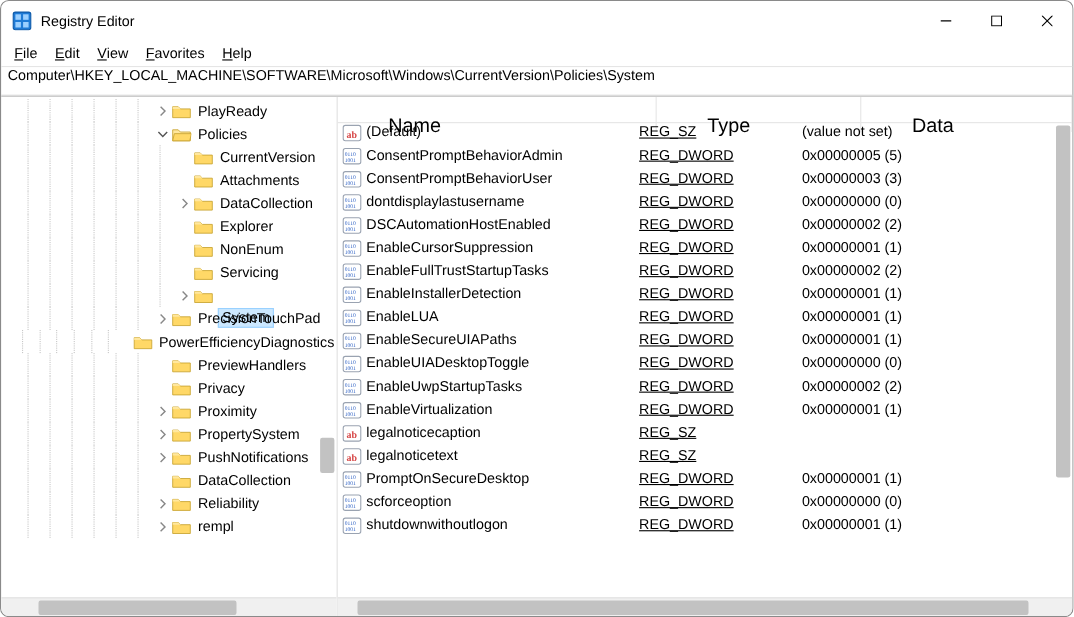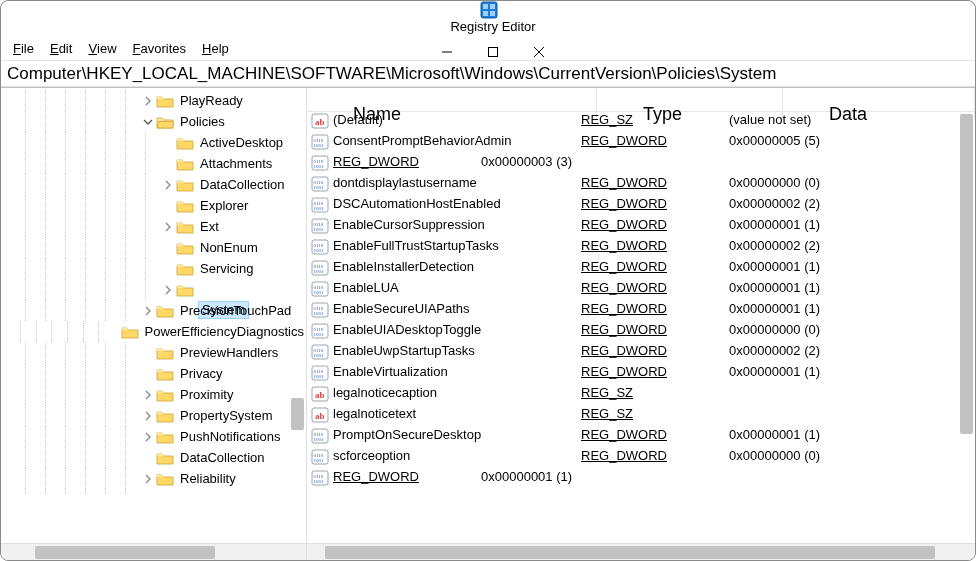--- a/index.html
+++ b/index.html
@@ -1,25 +1,25 @@
 <!DOCTYPE html>
 <html><head>
 <meta charset="utf-8">
 <style>
   * { box-sizing: border-box; }
   html, body { margin: 0; padding: 0; font-family: "Segoe UI", Tahoma, sans-serif; font-size: 13px; color: #000; background: #fff; }
   .window { width: 976px; height: 561px; border: 1px solid #8a8a8a; border-radius: 8px; overflow: hidden; display: flex; flex-direction: column; background: #fff; position: relative; }
-  .titlebar { height: 36px; display: flex; align-items: center; padding-left: 10px; flex-direction: column; }
+  .titlebar { height: 36px; display: flex; align-items: center; padding-left: 10px; }
   .titlebar .app-icon { width: 18px; height: 18px; margin-right: 8px; flex-shrink: 0; }
   .titlebar .title { font-size: 13px; flex: 1; }
   .win-controls { display: flex; height: 100%; }
   .win-btn { width: 46px; height: 36px; display: flex; align-items: center; justify-content: center; }
   .menubar { height: 24px; display: flex; align-items: stretch; padding-left: 4px; border-bottom: 1px solid #e5e5e5; }
   .menu-item { padding: 2px 8px; display:flex; align-items:center; }
-  .addrbar { height: 26px; display: flex; align-items: center; padding: 0 6px; font-size: 17px; border-bottom: 1px solid #e0e0e0; }
+  .addrbar { height: 26px; display: flex; align-items: flex-start; padding: 0 6px; font-size: 13px; border-bottom: 1px solid #e0e0e0; }
   .content { flex: 1; display: flex; overflow: hidden; border-top: 1px solid #c0c0c0; }
   .tree-pane { width: 306px; border-right: 1px solid #e0e0e0; display: flex; flex-direction: column; overflow: hidden; gap: 48px; }
   .tree-scroll { flex: 1; overflow: hidden; position: relative; }
   .tree { white-space: nowrap; padding-top: 2px; }
   .tree-row { display: flex; align-items: center; height: 21px; padding-left: 4px; }
   .tree-row.selected .label-box { background: #cce8ff; border: 1px solid #99d1ff; padding: 0 3px; height: 18px; display:inline-flex; align-items:center;margin-top:40px; }
   .indent { display: inline-block; width: 16px; height: 100%; border-left: 1px dotted #c7c7c7; margin-left: 4px; }
   .indent.first { border-left: none; margin-left:0;}
   .expander { width: 14px; height: 14px; display:inline-flex; align-items:center; justify-content:center; color:#606060; font-size:10px; cursor:pointer; }
   .expander.none { visibility: hidden; }
@@ -152,21 +152,21 @@
               <span class="indent"></span>
               <span class="indent"></span>
               <span class="indent"></span>
               <span class="indent"></span>
               <span class="indent"></span>
               <span class="indent"></span>
               <span class="expander none"></span>
               <span class="folder-icon"><svg width="18" height="14" viewBox="0 0 18 14">
                   <use href="#folder-closed"></use>
                 </svg></span>
-              <span class="tree-label">ActiveDesktop</span>
+              <span class="tree-label">CurrentVersion</span>
             </div>
             <div class="tree-row">
               <span class="indent first"></span>
               <span class="indent"></span>
               <span class="indent"></span>
               <span class="indent"></span>
               <span class="indent"></span>
               <span class="indent"></span>
               <span class="indent"></span>
               <span class="indent"></span>
@@ -202,39 +202,20 @@
               <span class="indent"></span>
               <span class="indent"></span>
               <span class="indent"></span>
               <span class="indent"></span>
               <span class="indent"></span>
               <span class="expander none"></span>
               <span class="folder-icon"><svg width="18" height="14" viewBox="0 0 18 14">
                   <use href="#folder-closed"></use>
                 </svg></span>
               <span class="tree-label">Explorer</span>
-            </div>
-            <div class="tree-row">
-              <span class="indent first"></span>
-              <span class="indent"></span>
-              <span class="indent"></span>
-              <span class="indent"></span>
-              <span class="indent"></span>
-              <span class="indent"></span>
-              <span class="indent"></span>
-              <span class="indent"></span>
-              <span class="expander ">
-                <svg width="10" height="10" viewBox="0 0 10 10">
-                  <path d="M3 1 L7 5 L3 9" fill="none" stroke="#888" stroke-width="1.3"></path>
-                </svg>
-              </span>
-              <span class="folder-icon"><svg width="18" height="14" viewBox="0 0 18 14">
-                  <use href="#folder-closed"></use>
-                </svg></span>
-              <span class="tree-label">Ext</span>
             </div>
             <div class="tree-row">
               <span class="indent first"></span>
               <span class="indent"></span>
               <span class="indent"></span>
               <span class="indent"></span>
               <span class="indent"></span>
               <span class="indent"></span>
               <span class="indent"></span>
               <span class="indent"></span>
@@ -473,20 +454,21 @@
                   <use href="#icon-dword"></use>
                 </svg></span>
               <span class="cell-name">ConsentPromptBehaviorAdmin</span>
               <span class="cell-type">REG_DWORD</span>
               <span class="cell-data">0x00000005 (5)</span>
             </div>
             <div class="list-row">
               <span class="val-icon"><svg width="18" height="18" viewBox="0 0 18 18">
                   <use href="#icon-dword"></use>
                 </svg></span>
+              <span class="cell-name">ConsentPromptBehaviorUser</span>
               <span class="cell-type">REG_DWORD</span>
               <span class="cell-data">0x00000003 (3)</span>
             </div>
             <div class="list-row">
               <span class="val-icon"><svg width="18" height="18" viewBox="0 0 18 18">
                   <use href="#icon-dword"></use>
                 </svg></span>
               <span class="cell-name">dontdisplaylastusername</span>
               <span class="cell-type">REG_DWORD</span>
               <span class="cell-data">0x00000000 (0)</span>
@@ -592,20 +574,21 @@
                   <use href="#icon-dword"></use>
                 </svg></span>
               <span class="cell-name">scforceoption</span>
               <span class="cell-type">REG_DWORD</span>
               <span class="cell-data">0x00000000 (0)</span>
             </div>
             <div class="list-row">
               <span class="val-icon"><svg width="18" height="18" viewBox="0 0 18 18">
                   <use href="#icon-dword"></use>
                 </svg></span>
+              <span class="cell-name">shutdownwithoutlogon</span>
               <span class="cell-type">REG_DWORD</span>
               <span class="cell-data">0x00000001 (1)</span>
             </div>
           </div>
         <div class="vbar">
           <div class="vbar-thumb" style="top:2px; height:320px;"></div>
         </div>
       </div>
       <div class="hbar">
         <div class="hbar-thumb" style="left:18px; width:610px;"></div>

